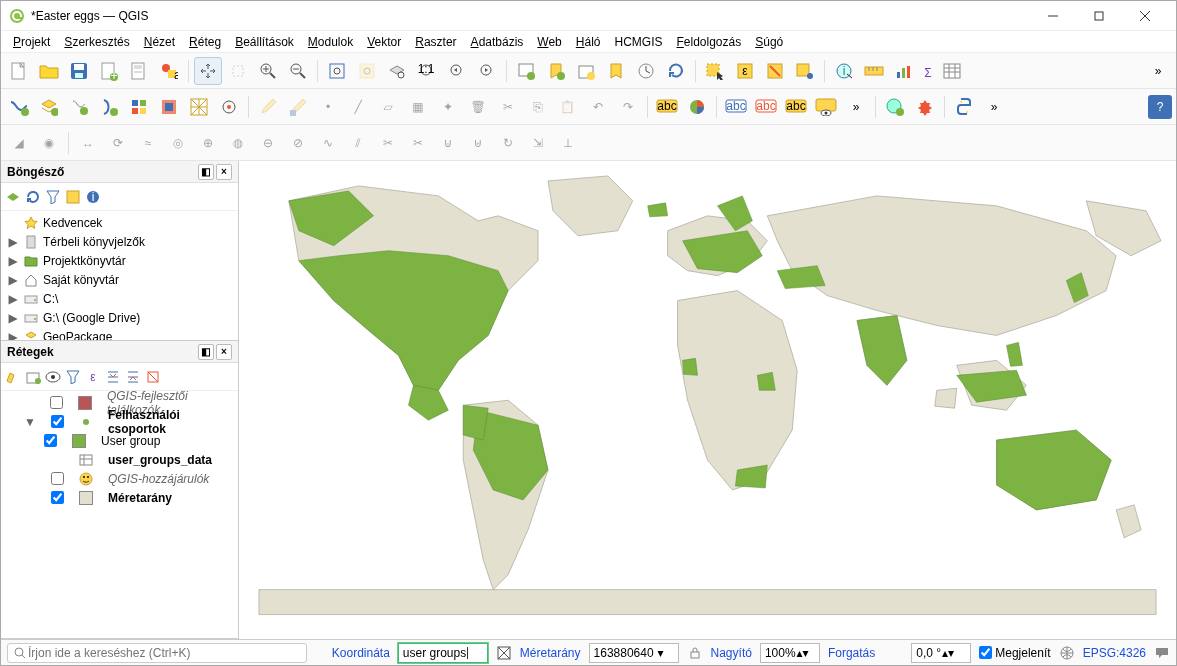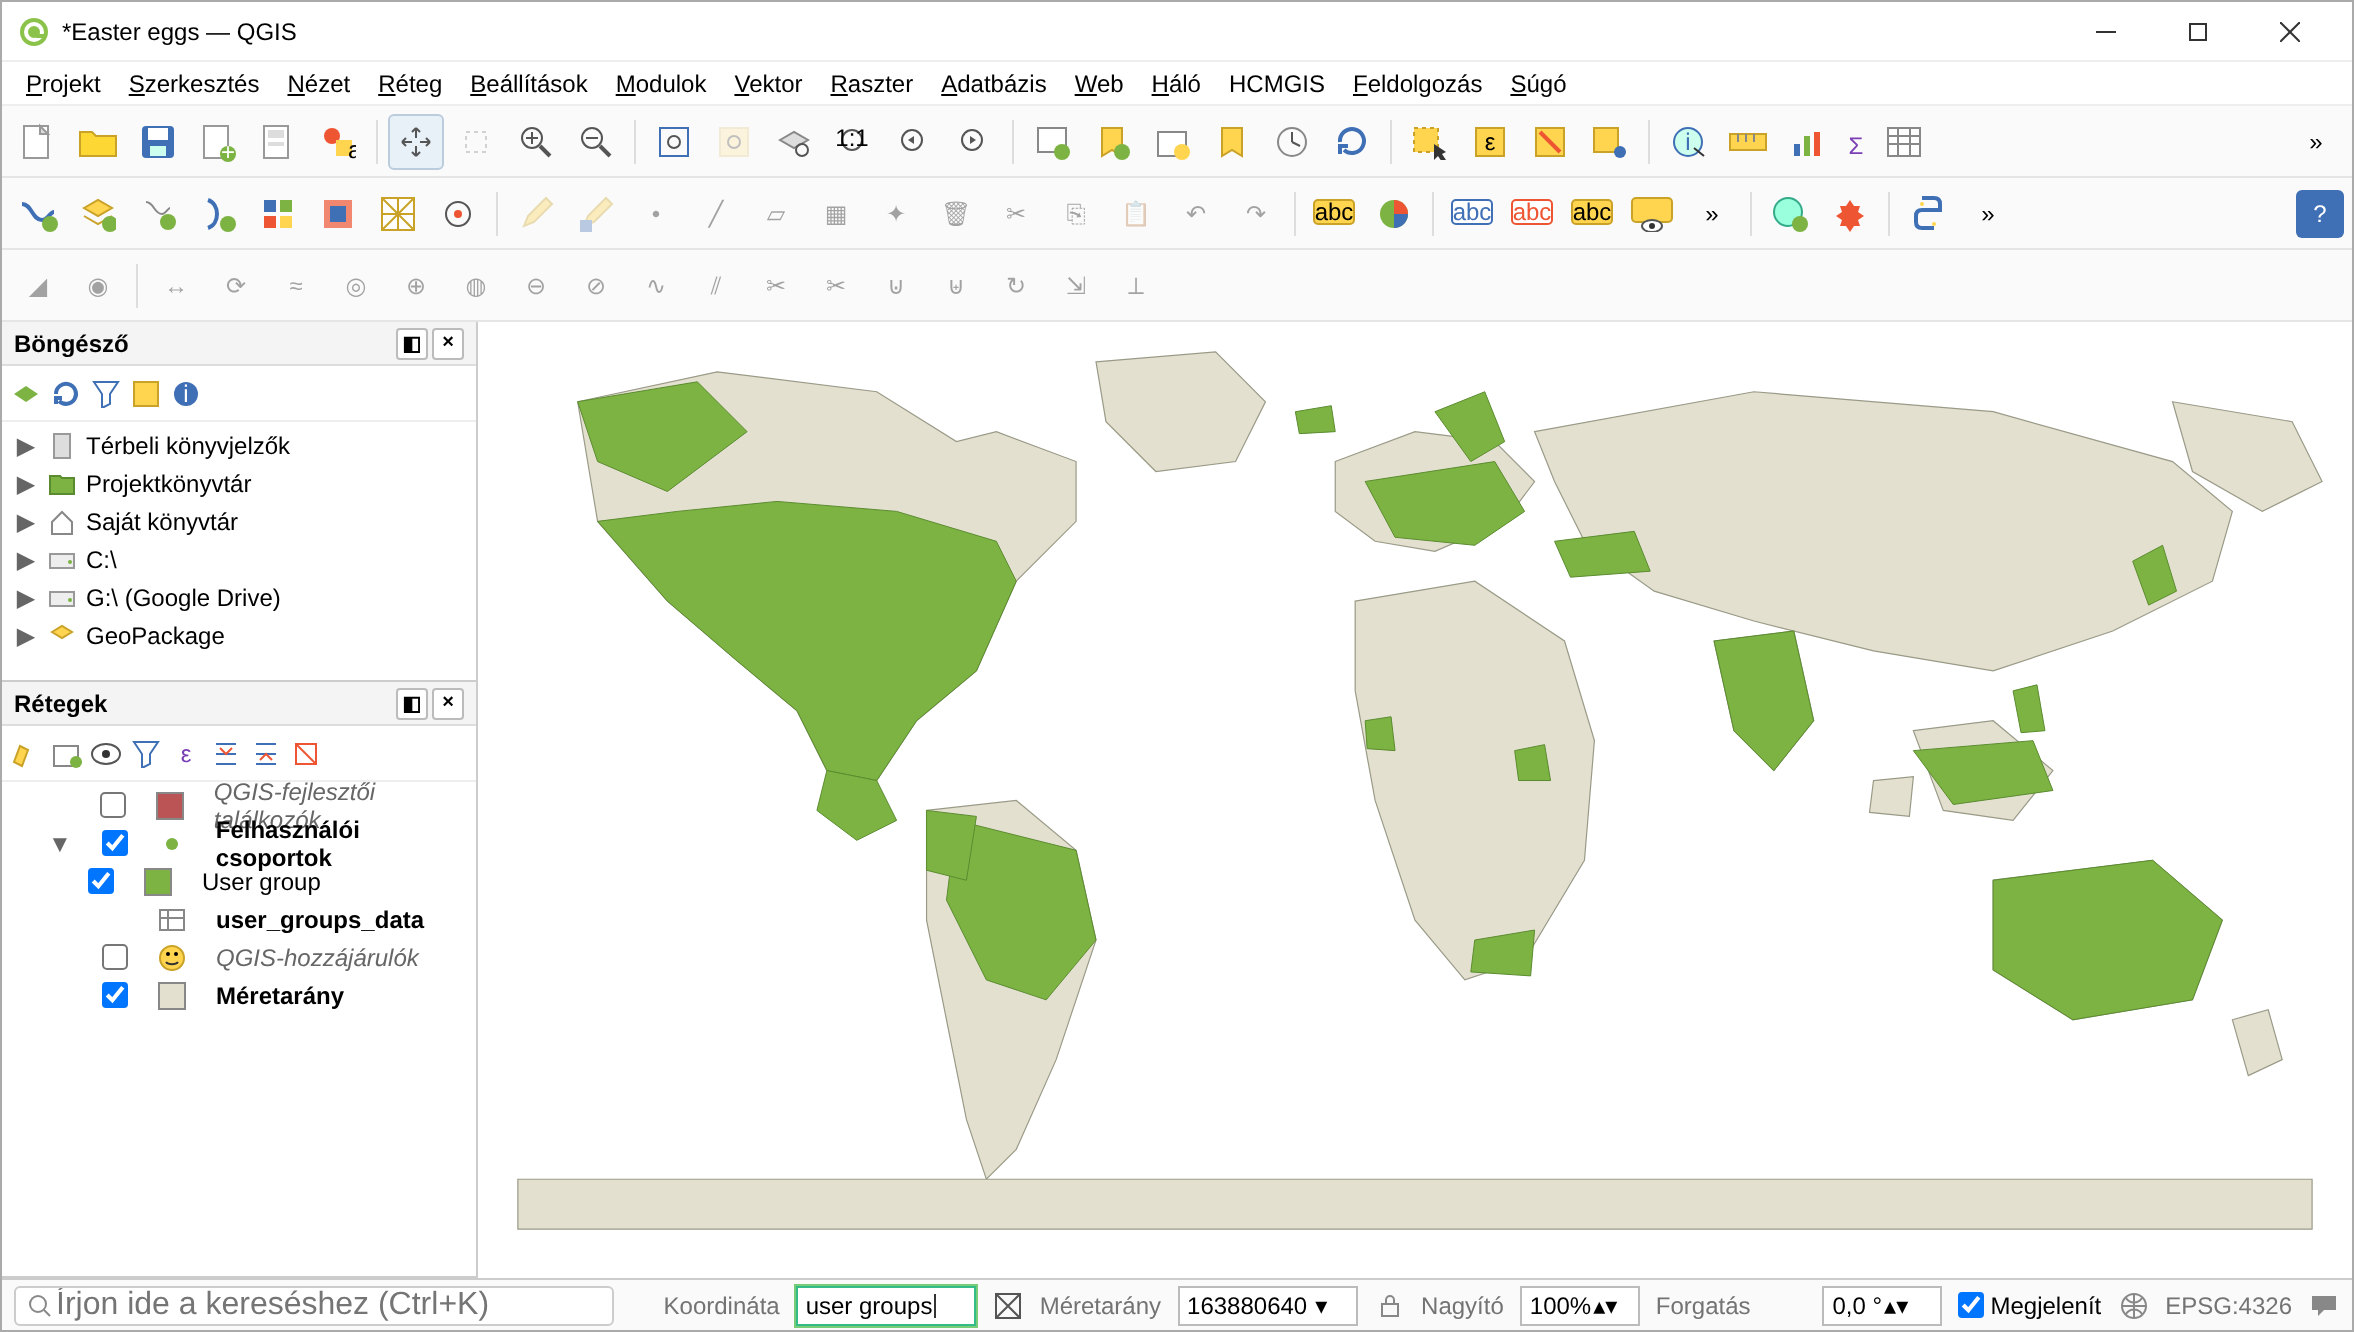--- a/index.html
+++ b/index.html
@@ -32,22 +32,22 @@
 .lrow { display:flex; align-items:center; height:19px; padding-left:8px; gap:15px;}
 .lrow .indent { display:inline-block; }
 .lrow input[type=checkbox]{ width:13px;height:13px;}
 .lrow .swatch { width:14px; height:14px; border:1px solid #888;}
 .lrow .italic{ font-style:italic; color:#666;}
 .lrow .bold{ font-weight:bold;}
 .mapview { flex:1; background:#fff; position:relative; overflow:hidden;}
 .mapcanvas{position:absolute;inset:0;}
 .statusbar { height:26px; display:flex; align-items:center; padding:0 6px; gap:8px; border-top:1px solid #ccc; background:#fafafa;}
 .statusbar .search { flex:0 0 300px; display:flex; align-items:center; border:1px solid #ccc; height:20px; padding:0 4px; background:#fff; border-radius:3px;}
-.statusbar .search input{ border:none; outline:none; flex:1; font-size:16px; background:transparent;}
-.statusbar .lbl{ color:#737373;}
+.statusbar .search input{ border:none; outline:none; flex:1; font-size:12px; background:transparent;}
+.statusbar .lbl{ color:#1d4ed8;}
 .statusbar .inp{ border:1px solid #bbb; height:20px; padding:0 4px; background:#fff; display:flex; align-items:center;}
 .statusbar .inp.hl{border-color:#3b8; box-shadow:0 0 0 1px #7c7;}
 .statusbar .dd{display:flex;align-items:center;}
 .statusbar .dd .arr{width:14px;display:flex;justify-content:center;}
 .sicon{width:16px;height:16px;display:flex;align-items:center;justify-content:center;}
 svg{display:block;}
 </style>
 </head>
 <body>
 
@@ -500,20 +500,29 @@
           </span>
         <span class="sicon">
             <svg width="16" height="16">
               <circle cx="8" cy="8" r="6" fill="#3f6fb5"></circle>
               <text x="8" y="12" font-size="10" fill="#fff" text-anchor="middle">i</text>
             </svg>
           </span>
       </div>
       <div class="tree" id="browser-tree">
           <div class="tree-item">
+            <span class="tw"></span>
+            <span class="ticon">
+              <svg width="14" height="14">
+                <path d="M7 1l2 4 4 .5-3 3 .8 4L7 10l-3.8 2.5.8-4-3-3L5 5z" fill="#ffd54f" stroke="#c9a227"></path>
+              </svg>
+            </span>
+            <span>Kedvencek</span>
+          </div>
+          <div class="tree-item">
             <span class="tw">▶</span>
             <span class="ticon">
               <svg width="14" height="14">
                 <rect x="3" y="1" width="8" height="12" fill="#ddd" stroke="#999"></rect>
               </svg>
             </span>
             <span>Térbeli könyvjelzők</span>
           </div>
           <div class="tree-item">
             <span class="tw">▶</span>

